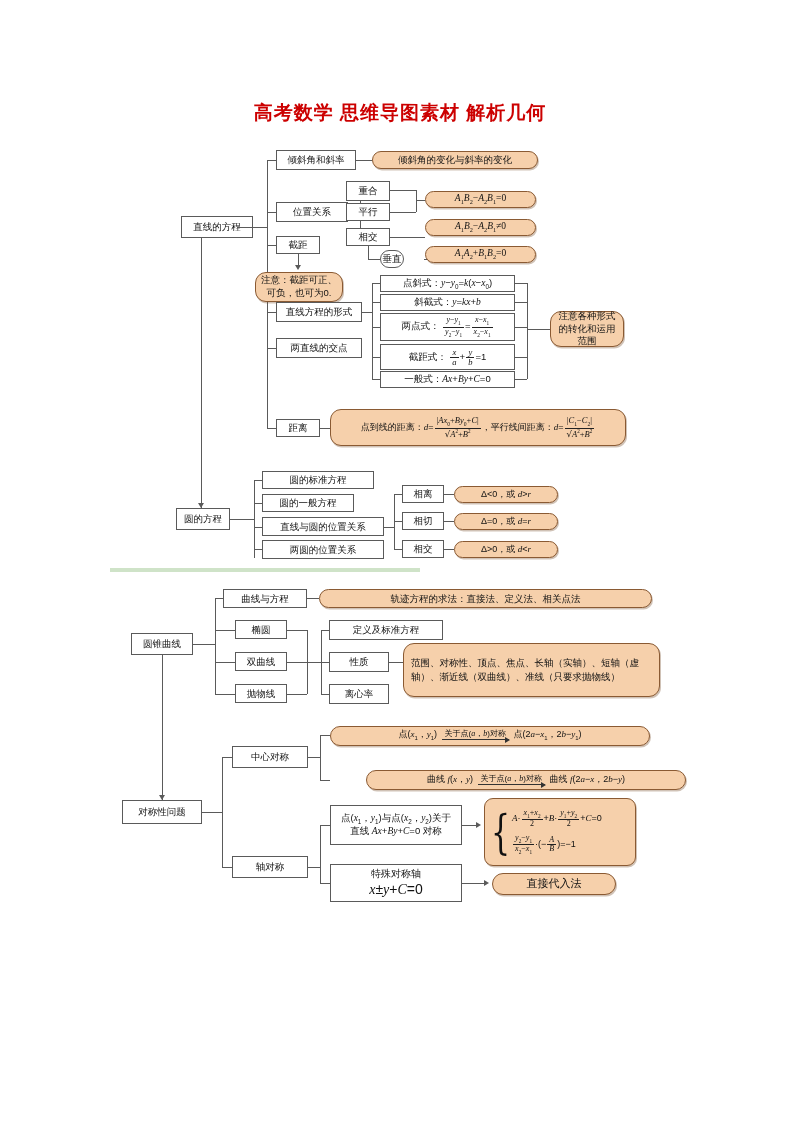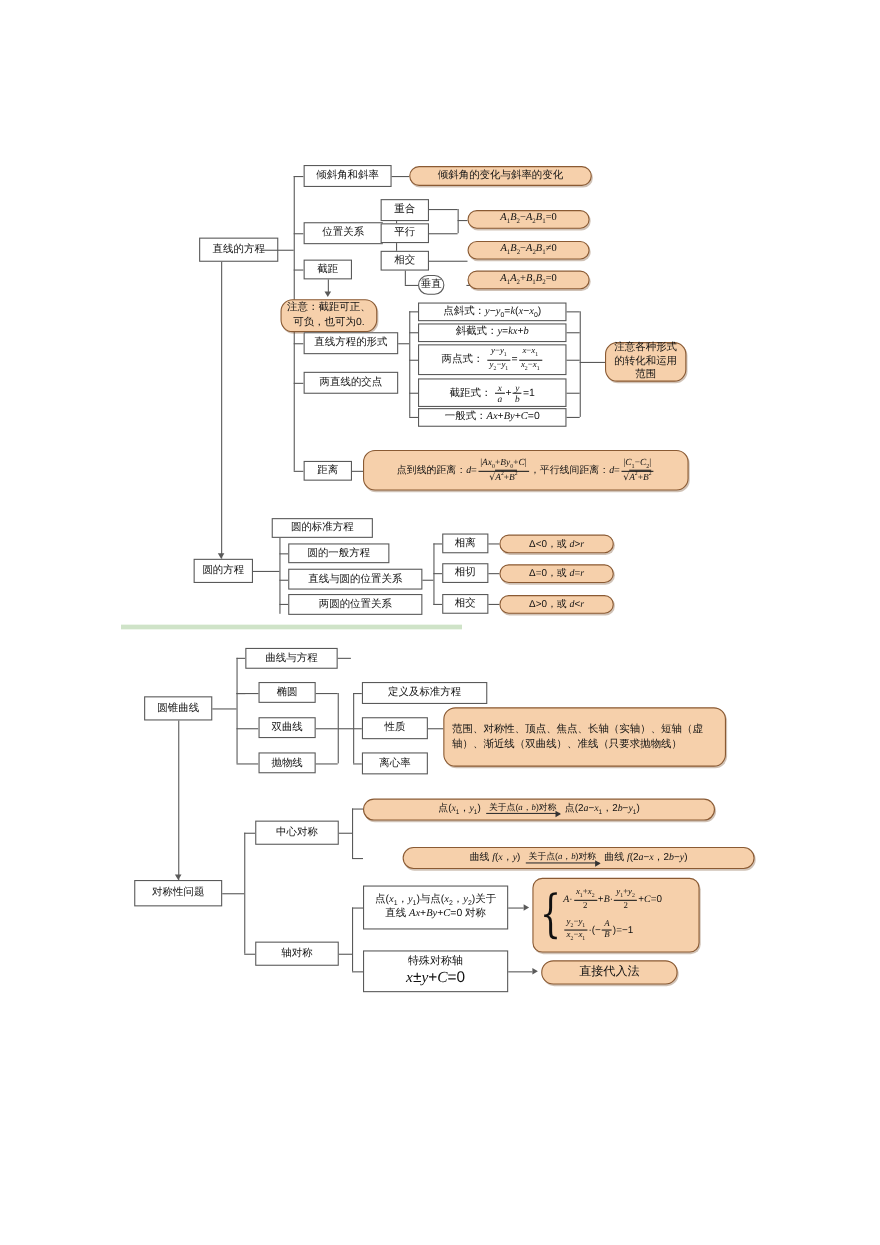--- a/index.html
+++ b/index.html
@@ -62,20 +62,21 @@
   .sysrow{display:flex;align-items:center;white-space:nowrap;font-size:9px;}
   .sys{display:flex;flex-direction:column;gap:6px;}
   .txt{white-space:nowrap;}
   .wrap{white-space:normal;}
 </style>
 </head>
 <body>
 
 <div id="page">
 
+  <div class="title" style="color: rgb(204, 0, 0);">高考数学 思维导图素材 解析几何</div>
 
   <div class="node rect" style="left:165px;top:216px;width:72px;height:22px;margin-left:16px;">
     <span class="txt">直线的方程</span>
   </div>
 
   <div class="v" style="left:201px;top:238px;height:270px;"></div>
   <div class="arrow-down" style="left:198px;top:503px;"></div>
 
   <div class="h" style="left:237px;top:227px;width:30px;"></div>
   <div class="v" style="left:267px;top:160px;height:268px;"></div>
@@ -200,21 +201,21 @@
     </span>
   </div>
 
   <div class="node rect" style="left:176px;top:508px;width:54px;height:22px;">
     <span class="txt">圆的方程</span>
   </div>
   <div class="h" style="left:230px;top:519px;width:24px;"></div>
   <div class="v" style="left:254px;top:480px;height:78px;"></div>
 
   <div class="h" style="left:254px;top:480px;width:8px;"></div>
-  <div class="node rect" style="left:247px;top:471px;width:92px;height:18px;">
+  <div class="node rect" style="left:262px;top:471px;width:112px;height:18px;">
     <span class="txt">圆的标准方程</span>
   </div>
   <div class="h" style="left:254px;top:503px;width:8px;"></div>
   <div class="node rect" style="left:262px;top:494px;width:92px;height:18px;">
     <span class="txt">圆的一般方程</span>
   </div>
   <div class="h" style="left:254px;top:527px;width:8px;"></div>
   <div class="node rect" style="left:262px;top:517px;width:122px;height:19px;">
     <span class="txt">直线与圆的位置关系</span>
   </div>
@@ -260,20 +261,23 @@
   <div class="arrow-down" style="left:159px;top:795px;"></div>
 
   <div class="h" style="left:193px;top:644px;width:22px;"></div>
   <div class="v" style="left:215px;top:598px;height:96px;"></div>
 
   <div class="h" style="left:215px;top:598px;width:8px;"></div>
   <div class="node rect" style="left:223px;top:589px;width:84px;height:19px;">
     <span class="txt">曲线与方程</span>
   </div>
   <div class="h" style="left:307px;top:598px;width:12px;"></div>
+  <div class="node pill" style="left:319px;top:589px;width:333px;height:19px;">
+    <span class="txt">轨迹方程的求法：直接法、定义法、相关点法</span>
+  </div>
 
   <div class="h" style="left:215px;top:630px;width:8px;"></div>
   <div class="node rect" style="left:235px;top:620px;width:52px;height:19px;">
     <span class="txt">椭圆</span>
   </div>
   <div class="h" style="left:215px;top:662px;width:20px;"></div>
   <div class="node rect" style="left:235px;top:652px;width:52px;height:19px;">
     <span class="txt">双曲线</span>
   </div>
   <div class="h" style="left:215px;top:694px;width:20px;"></div>

